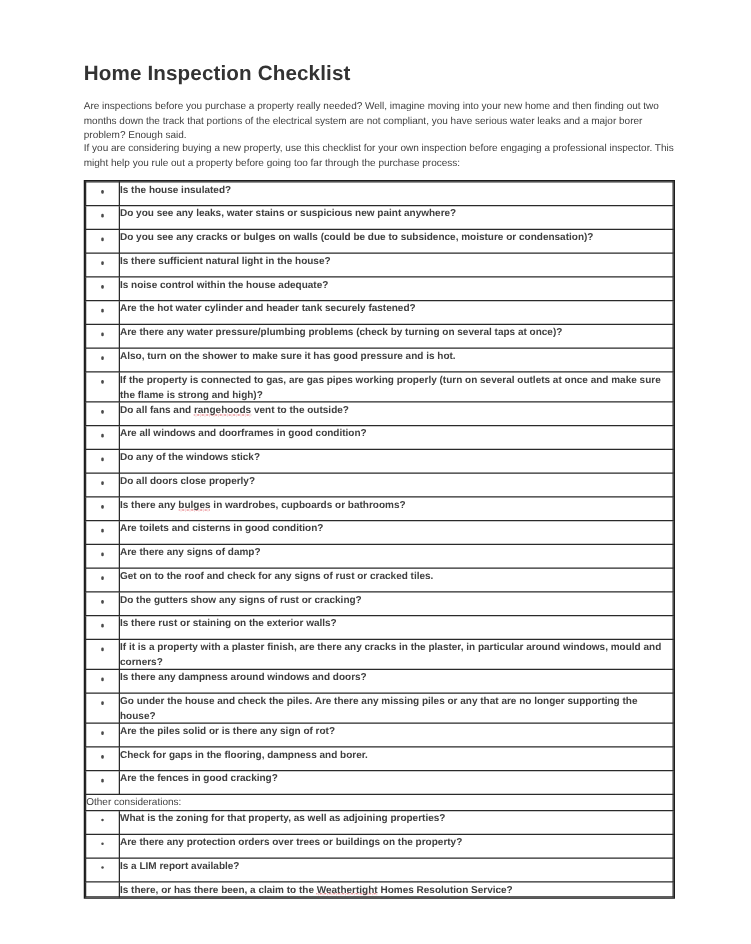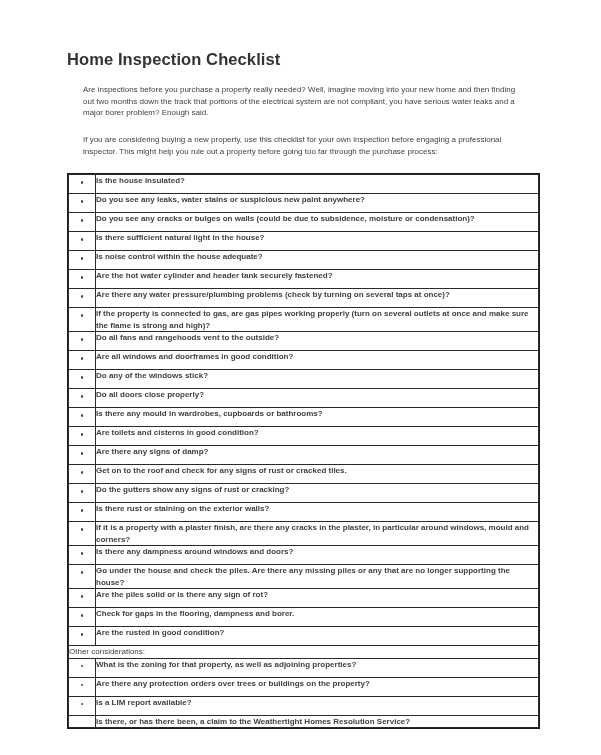--- a/index.html
+++ b/index.html
@@ -40,21 +40,21 @@
   }
 
   .intro {
     font-size: 8px;
     line-height: 11.4px;
     color: #3f3f3f;
     margin: 0;
     padding: 0;
   }
   .intro p {
-    margin: 16px;
+    margin: 0;
     padding: 0;
   }
 
   
   .checklist-wrap {
     margin-top: 8px;
     border: 1px solid #1c1c1c;
     box-sizing: border-box;
     width: 473px;
   }
@@ -157,41 +157,45 @@
             <tr>
               <td class="bullet-cell"><span class="dot"></span></td>
               <td class="text-cell">Are the hot water cylinder and header tank securely fastened?</td>
             </tr>
             <tr>
               <td class="bullet-cell"><span class="dot"></span></td>
               <td class="text-cell">Are there any water pressure/plumbing problems (check by turning on several taps at once)?</td>
             </tr>
             <tr>
               <td class="bullet-cell"><span class="dot"></span></td>
+              <td class="text-cell">Also, turn on the shower to make sure it has good pressure and is hot.</td>
+            </tr>
+            <tr>
+              <td class="bullet-cell"><span class="dot"></span></td>
               <td class="text-cell">If the property is connected to gas, are gas pipes working properly (turn on several outlets at once and make sure the flame is strong and high)?</td>
             </tr>
             <tr>
               <td class="bullet-cell"><span class="dot"></span></td>
               <td class="text-cell">Do all fans and <span class="sp">rangehoods</span> vent to the outside?</td>
             </tr>
             <tr>
               <td class="bullet-cell"><span class="dot"></span></td>
               <td class="text-cell">Are all windows and doorframes in good condition?</td>
             </tr>
             <tr>
               <td class="bullet-cell"><span class="dot"></span></td>
               <td class="text-cell">Do any of the windows stick?</td>
             </tr>
             <tr>
               <td class="bullet-cell"><span class="dot"></span></td>
               <td class="text-cell">Do all doors close properly?</td>
             </tr>
             <tr>
               <td class="bullet-cell"><span class="dot"></span></td>
-              <td class="text-cell">Is there any <span class="sp">mould</span> in wardrobes, cupboards or bathrooms?</td>
+              <td class="text-cell">Is there any <span class="sp">bulges</span> in wardrobes, cupboards or bathrooms?</td>
             </tr>
             <tr>
               <td class="bullet-cell"><span class="dot"></span></td>
               <td class="text-cell">Are toilets and cisterns in good condition?</td>
             </tr>
             <tr>
               <td class="bullet-cell"><span class="dot"></span></td>
               <td class="text-cell">Are there any signs of damp?</td>
             </tr>
             <tr>
@@ -221,21 +225,21 @@
             <tr>
               <td class="bullet-cell"><span class="dot"></span></td>
               <td class="text-cell">Are the piles solid or is there any sign of rot?</td>
             </tr>
             <tr>
               <td class="bullet-cell"><span class="dot"></span></td>
               <td class="text-cell">Check for gaps in the flooring, dampness and borer.</td>
             </tr>
             <tr>
               <td class="bullet-cell"><span class="dot"></span></td>
-              <td class="text-cell">Are the rusted in good condition?</td>
+              <td class="text-cell">Are the fences in good cracking?</td>
             </tr>
             <tr>
               <td class="full-cell" colspan="2">Other considerations:</td>
             </tr>
             <tr>
               <td class="bullet-cell"><span class="dot"></span></td>
               <td class="text-cell">What is the zoning for that property, as well as adjoining properties?</td>
             </tr>
             <tr>
               <td class="bullet-cell"><span class="dot"></span></td>

